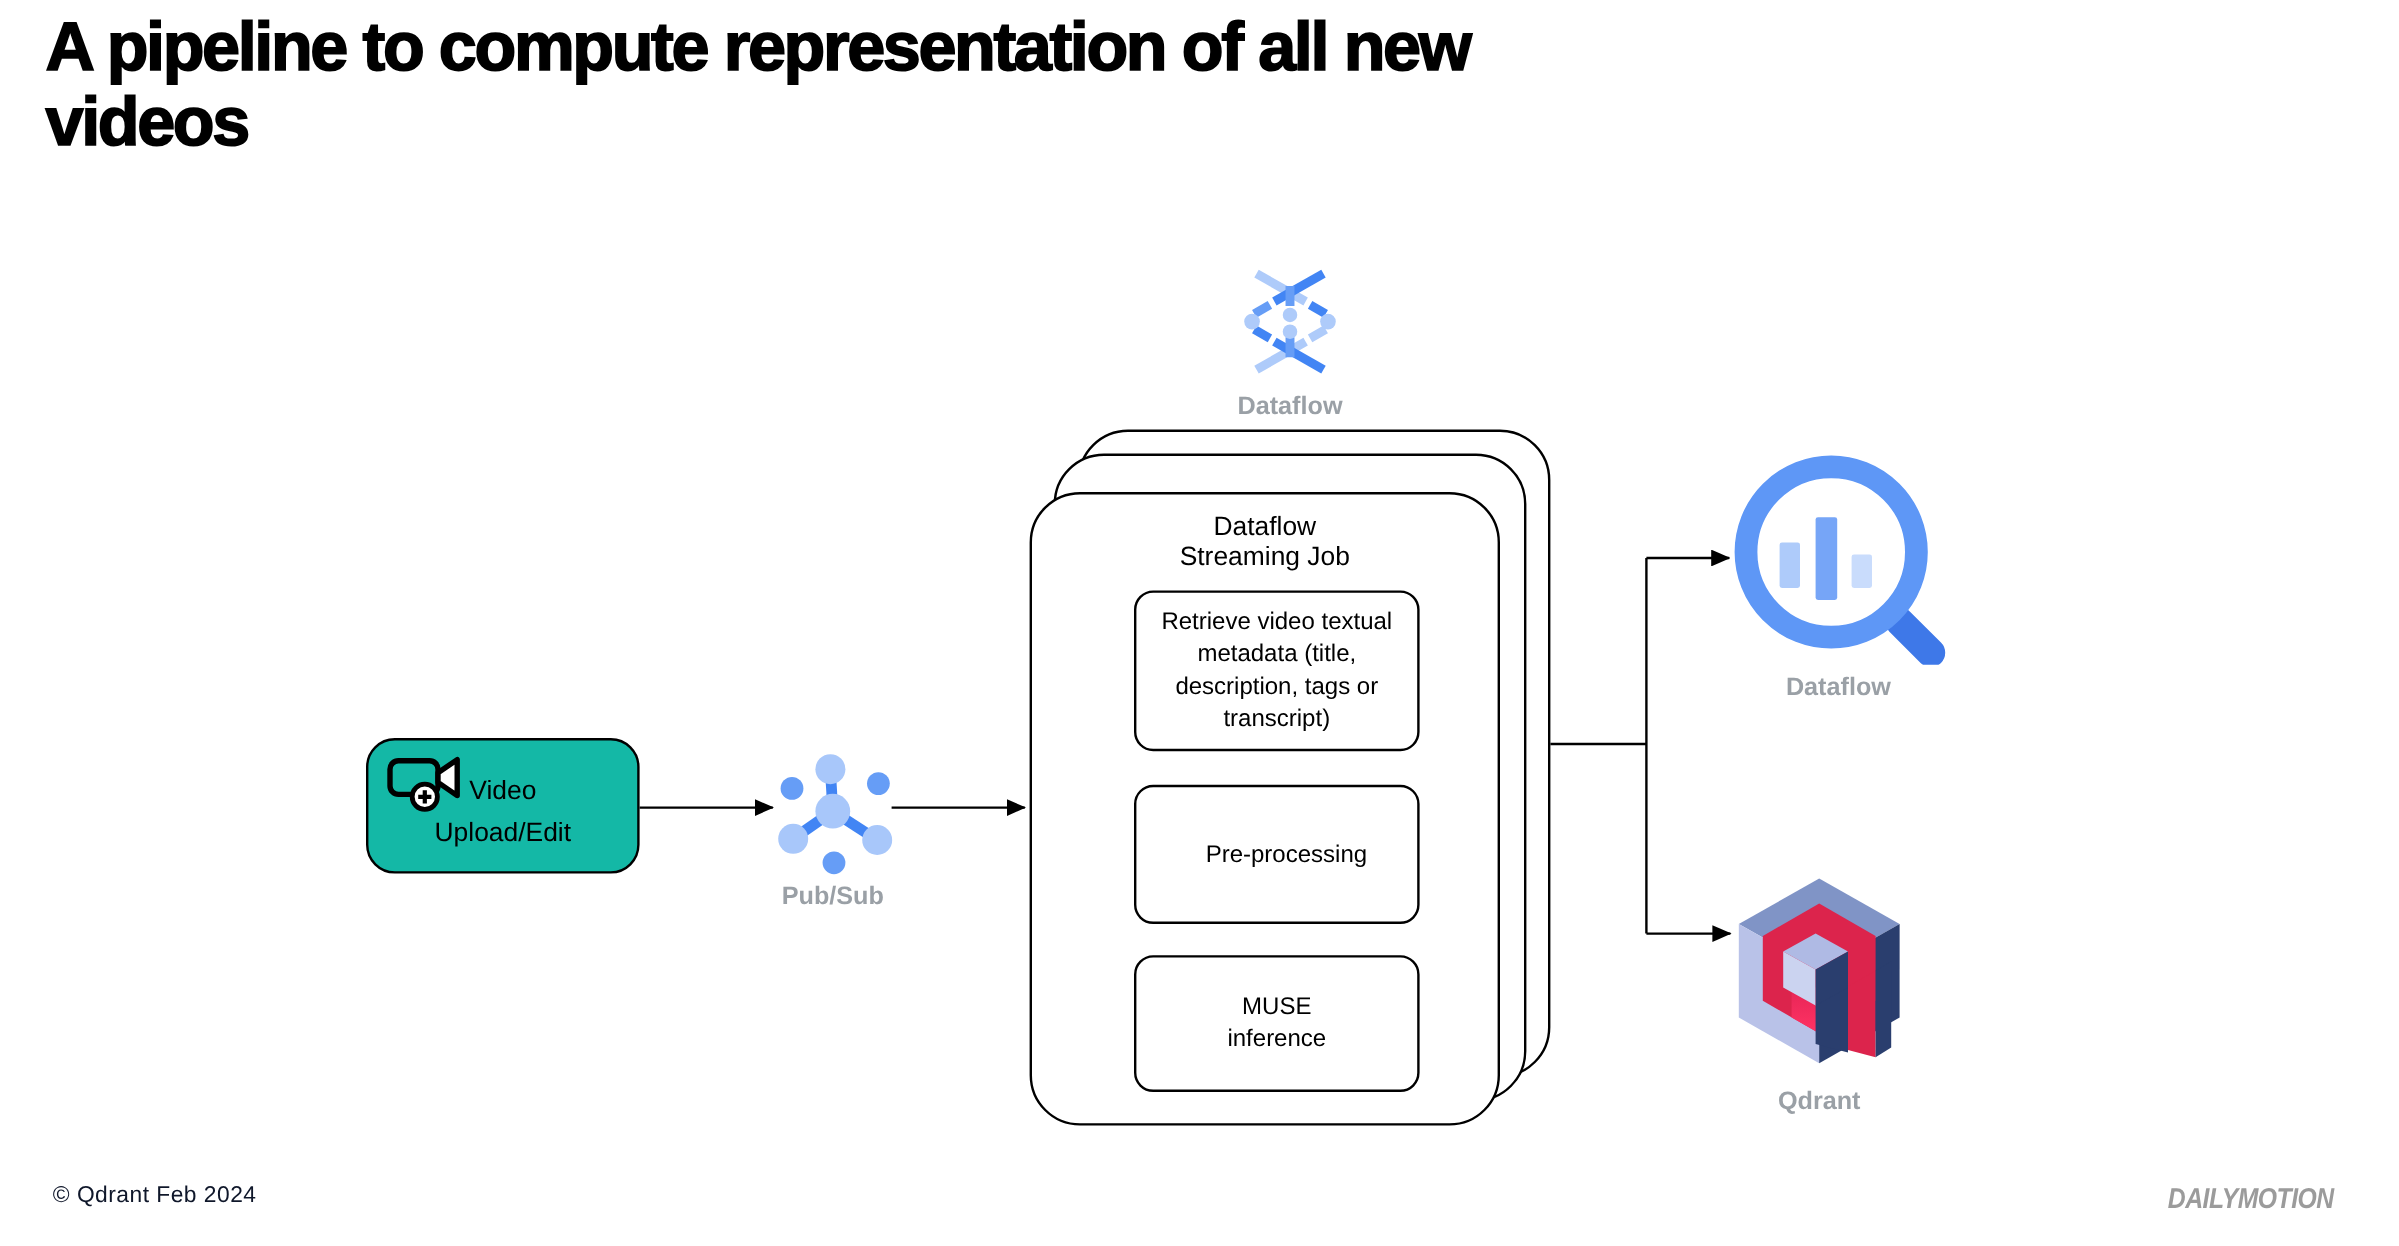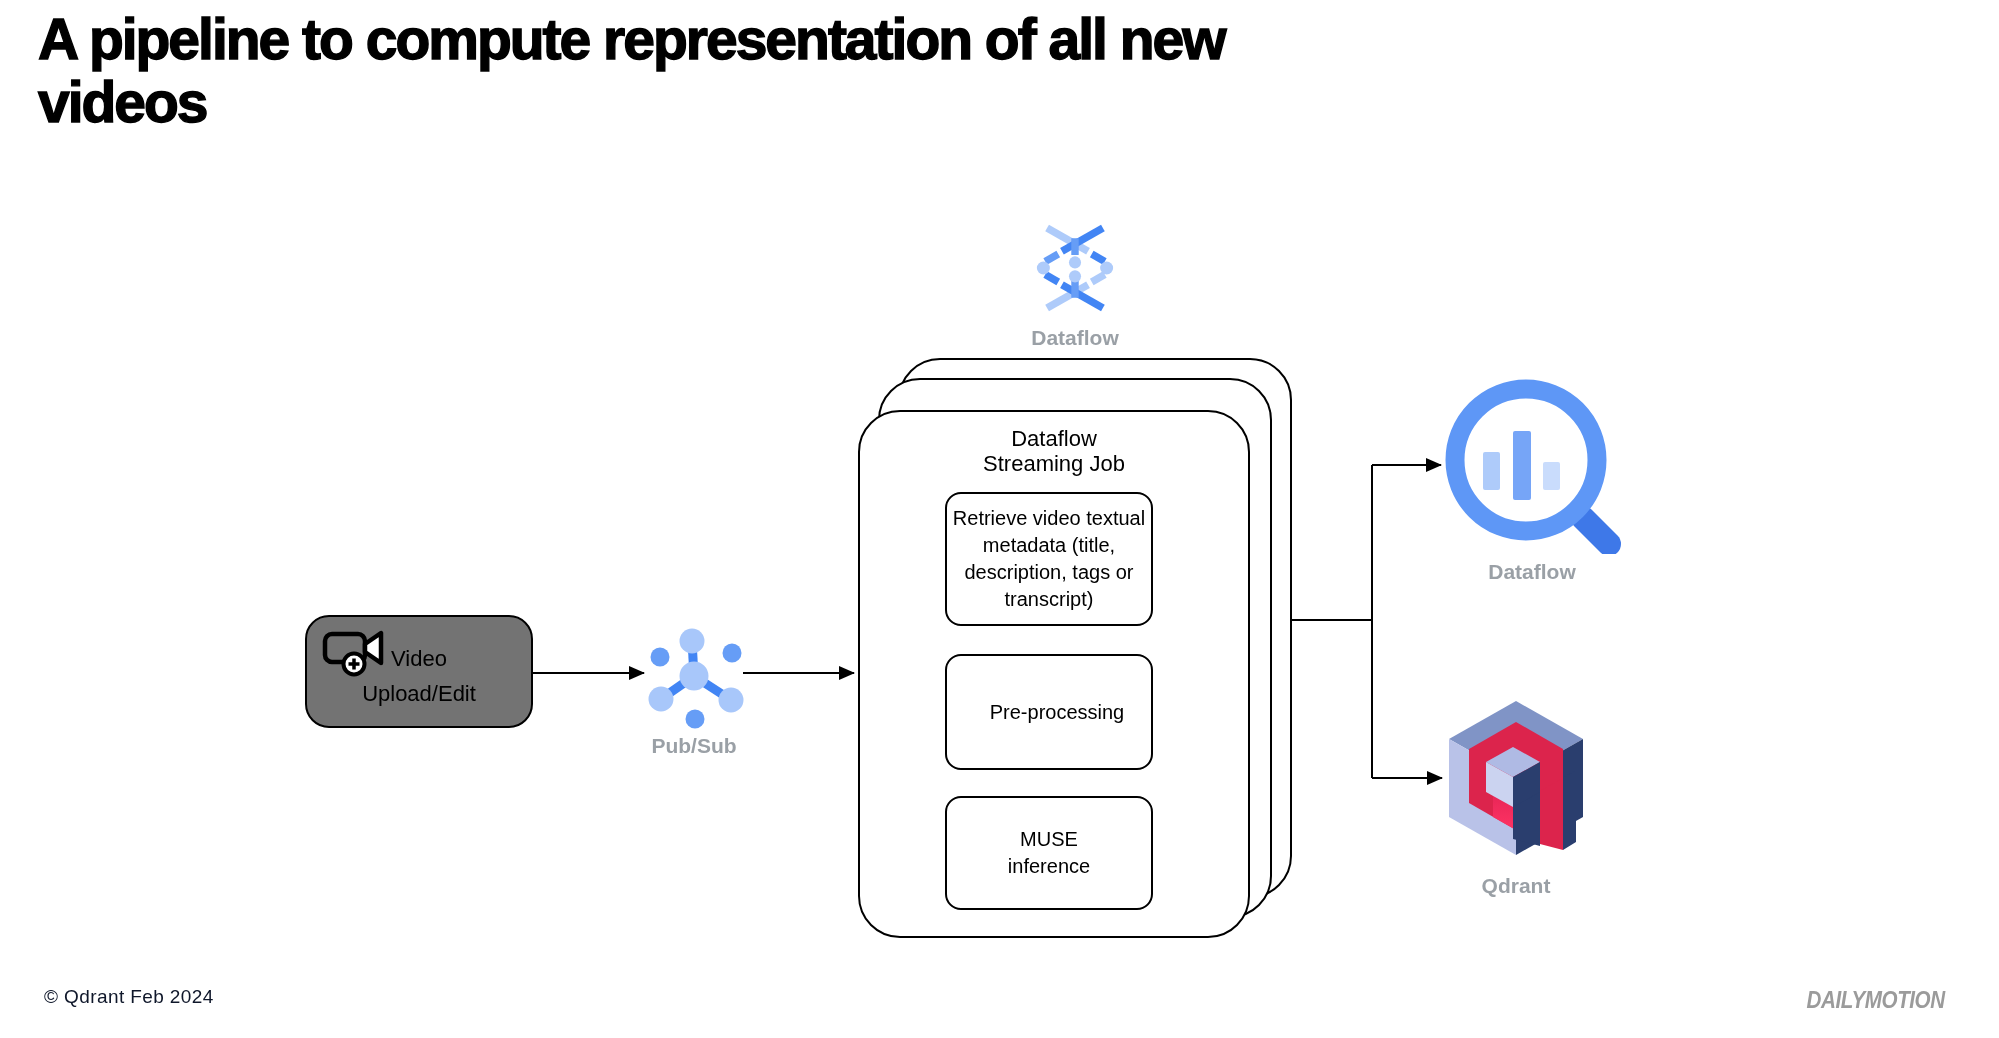--- a/index.html
+++ b/index.html
@@ -11,57 +11,57 @@
   
   .title{
     position:absolute;left:38px;top:8px;margin:0;
     font-size:57px;line-height:63px;font-weight:700;letter-spacing:-2px;
     -webkit-text-stroke:1.4px #000;color:#000;
   }
   
   .overlay{position:absolute;left:0;top:0;pointer-events:none;}
   
   .nodebox{
-    position:absolute;background:#737373;border:2px solid #000;box-sizing:border-box;
+    position:absolute;background:#14b8a6;border:2px solid #000;box-sizing:border-box;
   }
   .video-box{left:305px;top:615px;width:228px;height:113px;border-radius:24px;}
   .video-box .vlabel{
     position:absolute;left:0;top:24px;width:100%;text-align:center;
     font-size:22px;line-height:35px;color:#000;
   }
   .video-box .vicon{position:absolute;left:15px;top:10px;}
   
   .card{position:absolute;background:#fff;border:2px solid #000;border-radius:42px;box-sizing:border-box;}
   .card-back{left:898px;top:358px;width:394px;height:540px;}
   .card-mid{left:878px;top:378px;width:394px;height:540px;}
   .card-front{left:858px;top:410px;width:392px;height:528px;}
   .card-title{
     position:absolute;left:0;top:14px;width:100%;text-align:center;
     font-size:22px;line-height:25px;color:#000;
   }
   .step{
-    position:absolute;left:85px;width:208px;background:#fff;border:2px solid #000;
+    position:absolute;left:85px;width:238px;background:#fff;border:2px solid #000;
     border-radius:16px;box-sizing:border-box;display:flex;align-items:center;justify-content:center;
     text-align:center;font-size:20px;line-height:27px;color:#000;padding:4px;
   }
   .step1{top:80px;height:134px;}
   .step2{top:242px;height:116px;padding-left:20px;}
   .step3{top:384px;height:114px;}
   
   .icongrp{position:absolute;text-align:center;}
   .icongrp .caption{
     display:block;font-size:21px;font-weight:700;color:#9AA0A6;text-align:center;
   }
   .grp-dataflow{left:1025px;top:222px;width:100px;}
   .grp-dataflow .caption{margin-top:8px;}
   .grp-pubsub{left:644px;top:620px;width:100px;}
   .grp-pubsub .caption{margin-top:0px;}
   .grp-bigquery{left:1437px;top:372px;width:190px;}
   .grp-bigquery .caption{margin-top:2px;}
-  .grp-qdrant{left:1448px;top:700px;width:136px;}
+  .grp-qdrant{left:1448px;top:731px;width:136px;}
   .grp-qdrant .caption{margin-top:14px;}
   
   .footer-left{
     position:absolute;left:44px;top:986px;font-size:19px;color:#0f172a;letter-spacing:.4px;
   }
   .footer-right{
     position:absolute;right:54px;top:986px;font-size:24px;font-weight:700;font-style:italic;
     color:#9B9B9B;transform:scaleX(.86);transform-origin:right center;letter-spacing:-.5px;
   }
 </style>

